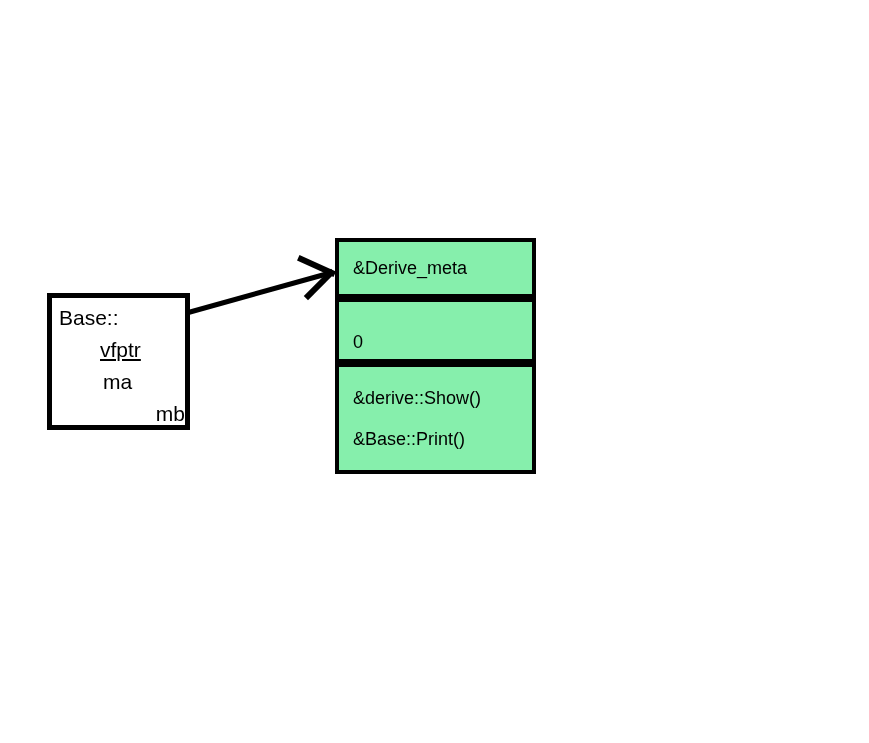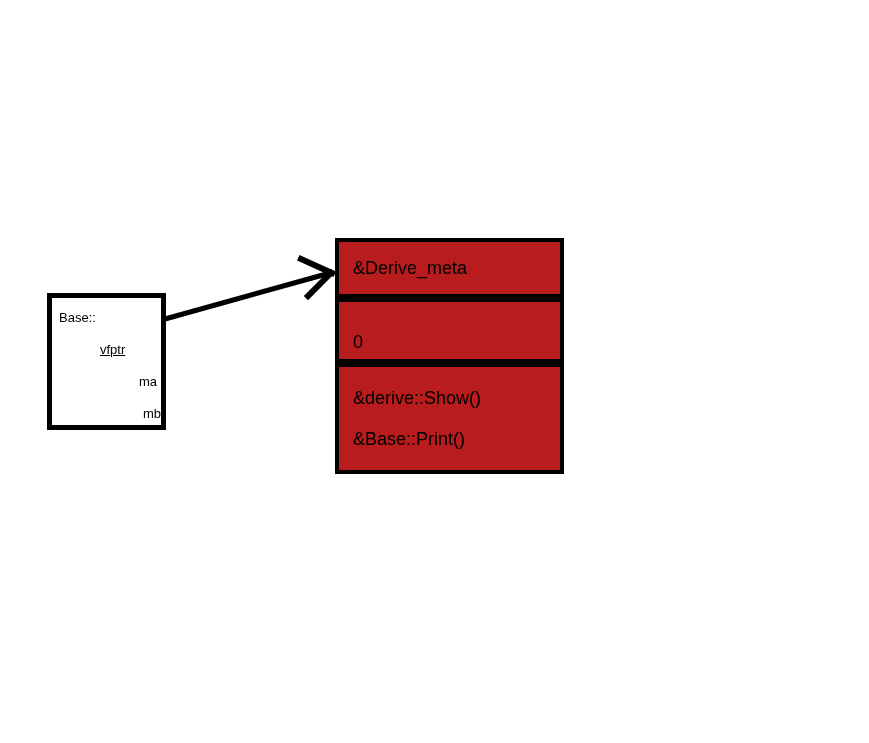--- a/index.html
+++ b/index.html
@@ -12,46 +12,46 @@
     overflow: hidden;
     font-family: "Liberation Sans", sans-serif;
     color: #000000;
   }
 
   
   .base-box {
     position: absolute;
     left: 47px;
     top: 293px;
-    width: 119px;
+    width: 143px;
     height: 137px;
     border: 5px solid #000000;
     background: #ffffff;
     padding-top: 4px;
-    font-size: 13px;
+    font-size: 21px;
   }
   .base-line { height: 32px; line-height: 32px; white-space: nowrap; }
   .base-line.l0 { padding-left: 7px; }
   .base-line.l1 { padding-left: 48px; text-decoration: underline; }
-  .base-line.l2 { padding-left: 51px; margin-left: 36px; }
+  .base-line.l2 { padding-left: 51px; }
   .base-line.l3 { padding-left: 6px; text-align: right; }
 
   
   .vtable {
     position: absolute;
     left: 335px;
     top: 238px;
     width: 201px;
     display: flex;
     flex-direction: column;
   }
   .vcell {
-    width: 229px;
+    width: 201px;
     border: 4px solid #000000;
-    background: #b91c1c;
+    background: #86efac;
     font-size: 18px;
   }
   .vcell.c0 {
     height: 60px;
     display: flex;
     align-items: center;
     padding-left: 14px;
   }
   .vcell.c1 {
     height: 65px;

